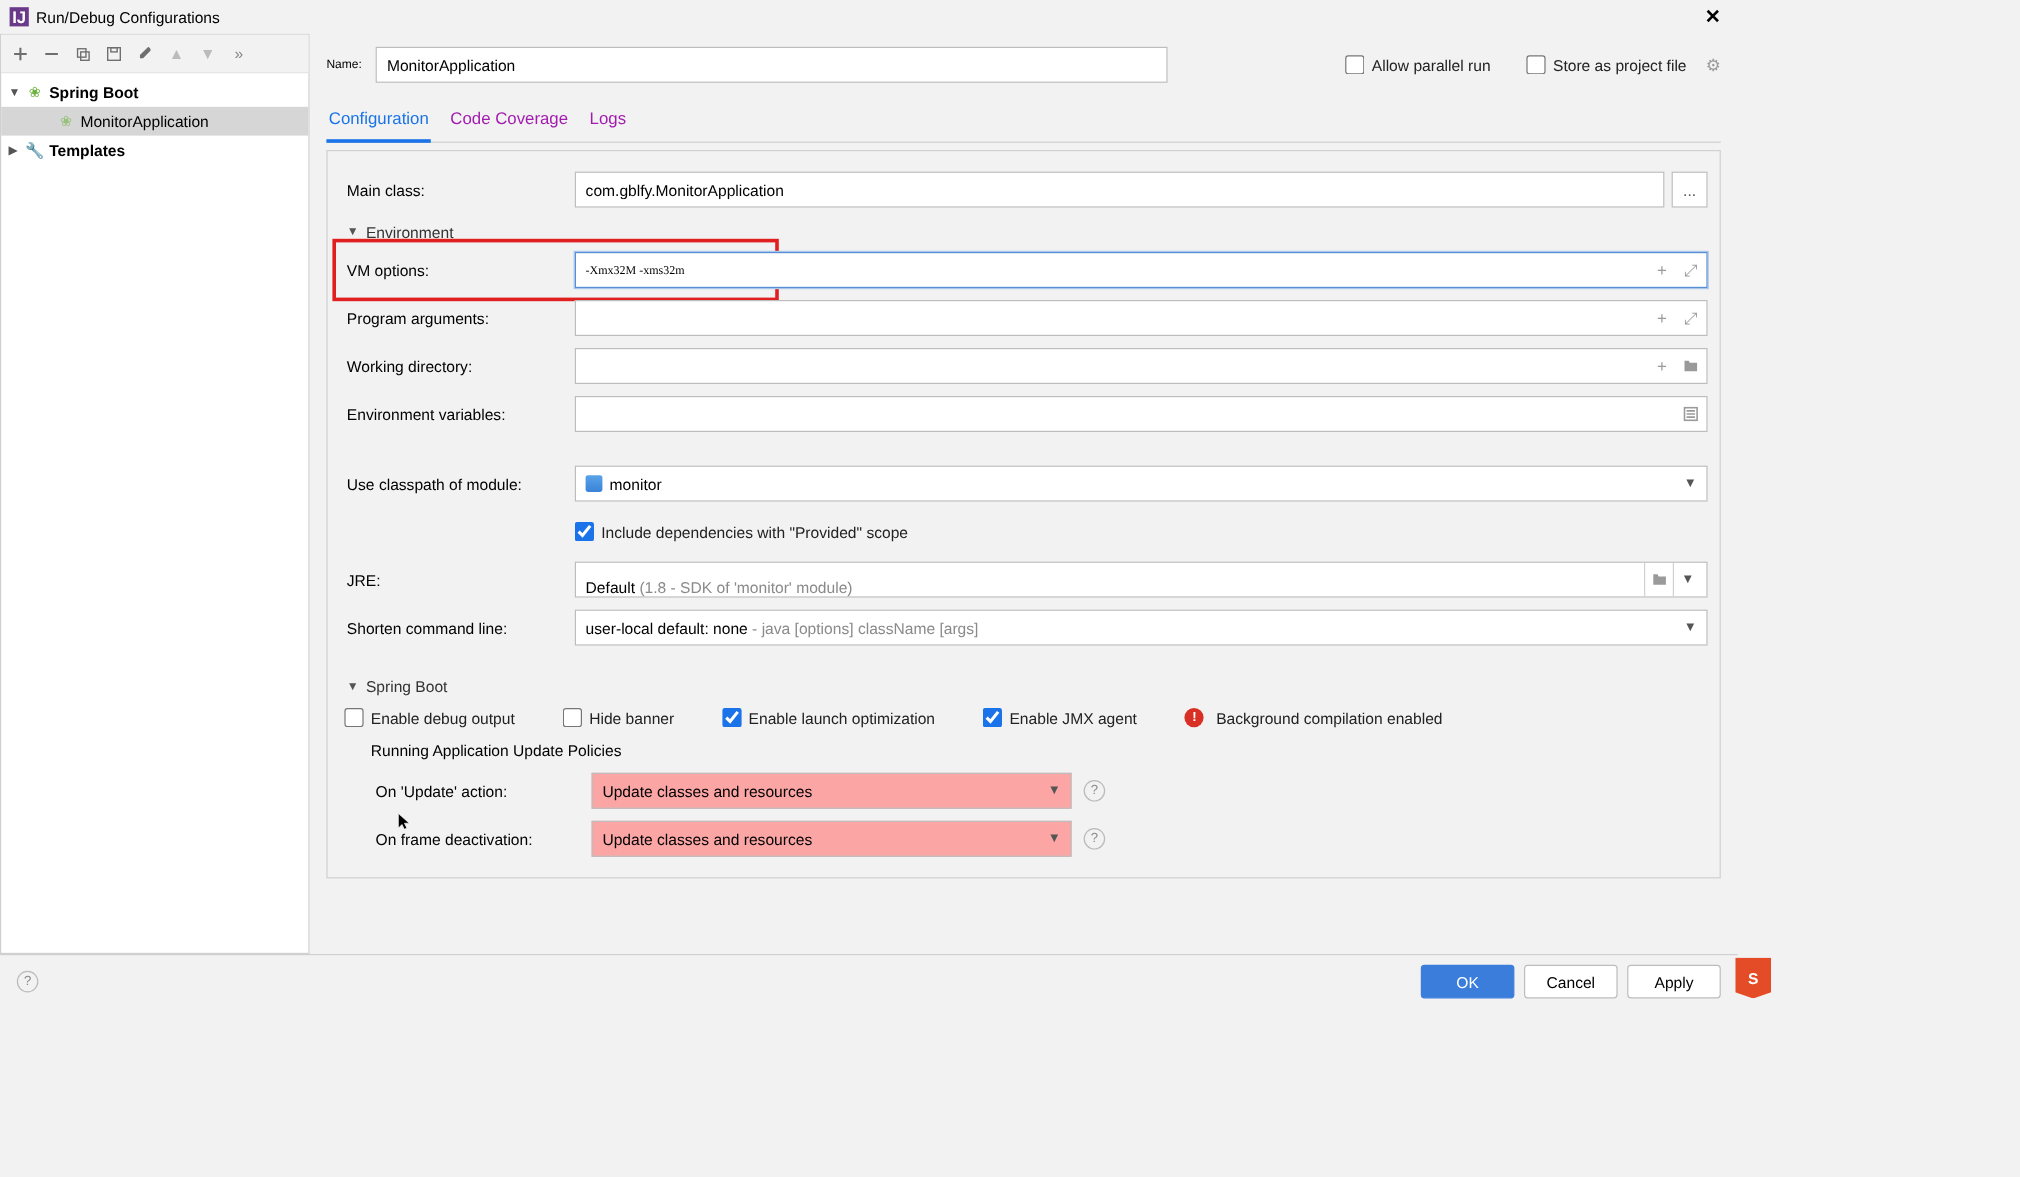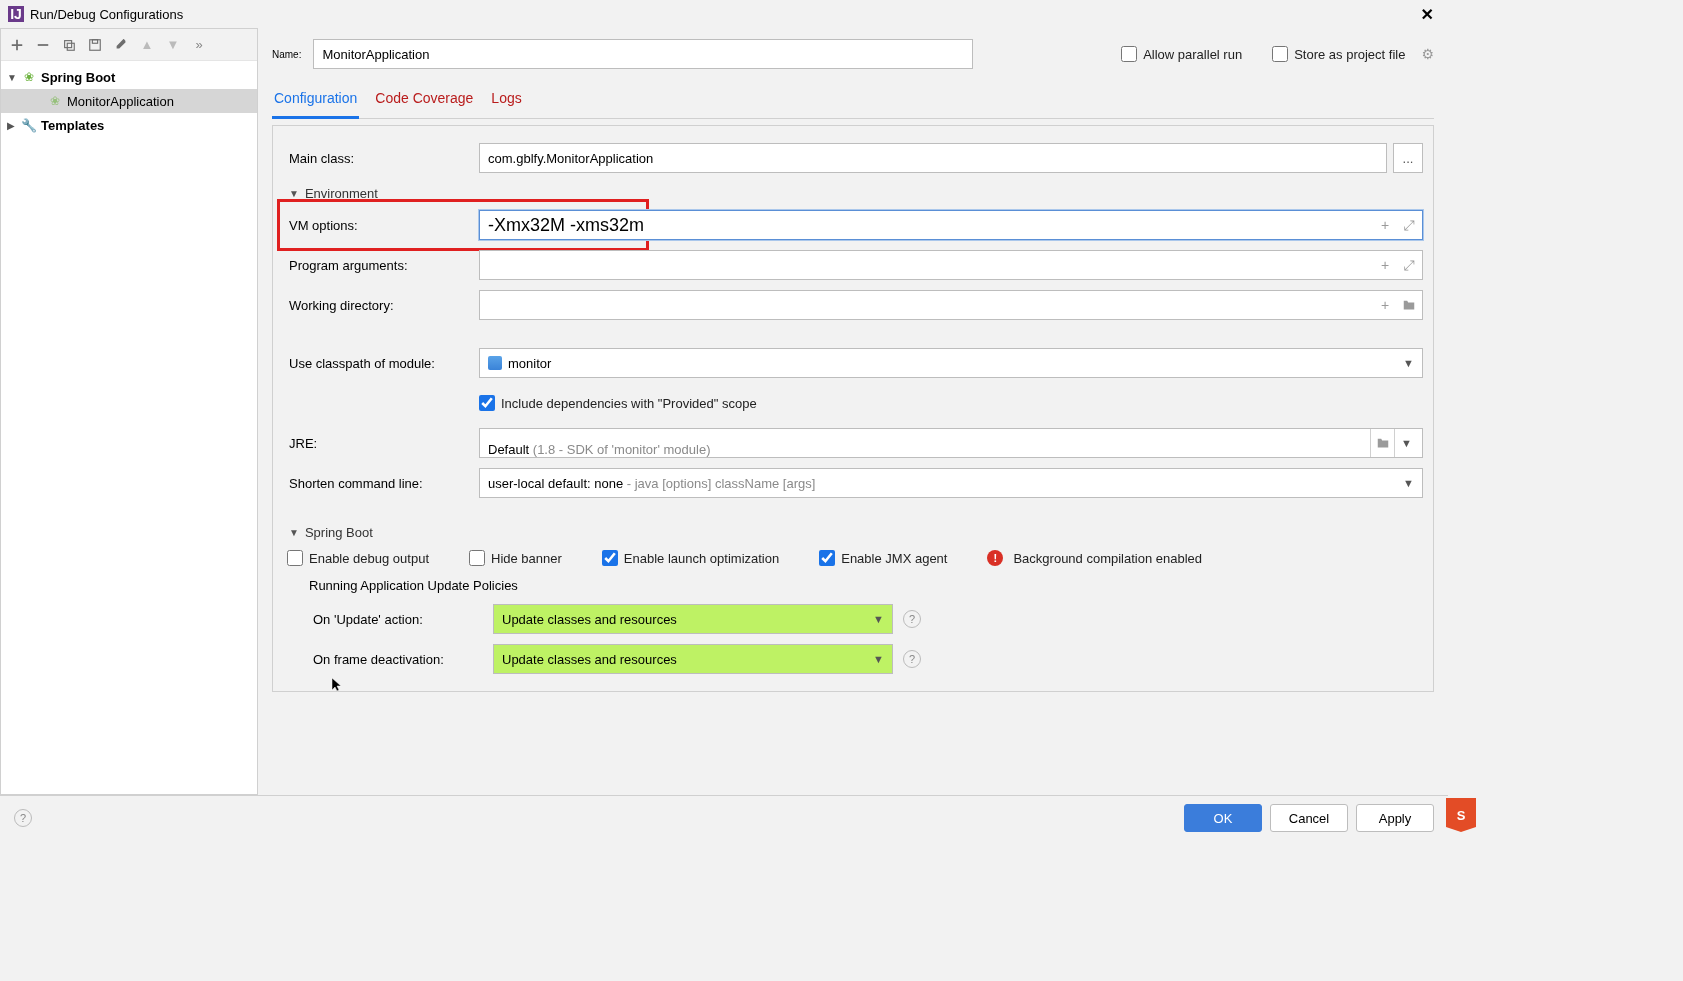--- a/index.html
+++ b/index.html
@@ -29,31 +29,31 @@
 .bold { font-weight: bold; }
 
 .main { flex: 1; display: flex; flex-direction: column; padding: 6px 14px 0 14px; overflow:auto; }
 .name-row { display:flex; align-items:center; gap:12px; height:40px;}
 .name-row input[type=text]{ flex:0 0 660px; height:30px; border:1px solid #bdbdbd; background:#fff; padding:0 8px; font-size:13px;}
 .chk { display:inline-flex; align-items:center; gap:6px; font-size:13px; color:#222; cursor:pointer; white-space:nowrap;}
 .chk input { width:16px; height:16px; }
 .gear { color:#9a9a9a; font-size:14px; margin-left:4px;}
 
 .tabs { display:flex; gap:14px; margin-top:10px; border-bottom:1px solid #d0d0d0; }
-.tab { padding: 6px 2px 10px; font-size:14px; color:#b91c1c; cursor:pointer; }
+.tab { padding: 6px 2px 10px; font-size:14px; color:#a21caf; cursor:pointer; }
 .tab.active { color:#1a73e8; border-bottom:3px solid #1a73e8; margin-bottom:-1px; font-weight:500;}
 
 .panel { border:1px solid #d0d0d0; background:#f2f2f2; margin-top:6px; padding:12px 10px 12px 10px; }
 .form-row { display:flex; align-items:center; min-height:40px; }
 .form-label { width:196px; font-size:13px; padding-left:6px; }
 .form-field { flex:1; display:flex; align-items:center; gap:6px; }
 .text-input { flex:1; height:30px; border:1px solid #bdbdbd; background:#fff; padding:0 8px; font-size:13px; }
 .browse-btn { width:30px; height:30px; border:1px solid #bdbdbd; background:#fff; display:flex;align-items:center;justify-content:center; cursor:pointer; color:#555;}
 .input-with-icons { position:relative; flex:1; }
-.input-with-icons input { width:100%; height:30px; border:1px solid #bdbdbd; background:#fff; padding:0 56px 0 8px; font-size:18px; font-family: Liberation Sans, sans-serif;}
+.input-with-icons input { width:100%; height:30px; border:1px solid #bdbdbd; background:#fff; padding:0 56px 0 8px; font-size:10px; font-family: Liberation Serif, serif;}
 .input-icons { position:absolute; right:4px; top:0; height:30px; display:flex; align-items:center; gap:4px;}
 .input-icons span { width:20px; height:20px; display:inline-flex; align-items:center; justify-content:center; color:#9a9a9a; cursor:pointer; font-size:14px;}
 
 .section-head { display:flex; align-items:center; gap:6px; padding:8px 6px 4px; font-size:13px; color:#333; cursor:pointer;}
 .section-head .tri { font-size:10px; color:#555; }
 .highlight { position:absolute; border:3px solid #e02020; pointer-events:none; }
 .vm-row-wrap { position:relative; }
 .vm-input-focus input { border:1px solid #5a8fd6 !important; box-shadow:0 0 0 1px #aac7eb; }
 
 .select { flex:1; height:30px; border:1px solid #bdbdbd; background:#fff; display:flex; align-items:center; padding:0 8px; position:relative; cursor:pointer; }
@@ -62,21 +62,21 @@
 .gray-text { color:#8a8a8a; }
 .jre-select { display:flex; flex:1; height:30px; border:1px solid #bdbdbd; background:#fff; align-items:flex-end; padding:0 4px 0 8px; cursor:pointer;}
 .jre-select .folder { color:#9a9a9a; width:24px; text-align:center; border-left:1px solid #d0d0d0; height:100%; display:flex;align-items:center;justify-content:center;}
 .jre-select .caret-btn { width:24px; border-left:1px solid #d0d0d0;height:100%;display:flex;align-items:center;justify-content:center;color:#555;font-size:11px;}
 
 .spring-checks { display:flex; align-items:center; gap:40px; padding:6px 4px 6px 4px; flex-wrap:wrap;}
 .spring-checks .chk input[type=checkbox]:checked { accent-color:#1a73e8;}
 .warn-icon { width:16px;height:16px;border-radius:50%;background:#d93025;color:#fff;display:inline-flex;align-items:center;justify-content:center;font-size:11px;font-weight:bold;margin-right:4px;}
 
 .sub-label { font-size:13px; padding:6px 0 6px 26px; }
-.small-select { width:400px; height:30px; border:1px solid #bdbdbd; background:#bef264; display:flex; align-items:center; padding:0 8px; cursor:pointer;}
+.small-select { width:400px; height:30px; border:1px solid #bdbdbd; background:#fca5a5; display:flex; align-items:center; padding:0 8px; cursor:pointer;}
 .small-select .caret{margin-left:auto;color:#555;font-size:11px;}
 .help-icon { width:18px;height:18px;border:1px solid #bbb;border-radius:50%;display:inline-flex;align-items:center;justify-content:center;color:#888;font-size:11px;margin-left:10px;}
 
 .footer { border-top:1px solid #d0d0d0; background:#f2f2f2; padding:8px 14px; display:flex; align-items:center; gap:8px;}
 .footer .help-icon{margin-left:0;}
 .footer .spacer{flex:1;}
 .btn { height:28px; min-width:78px; border:1px solid #bdbdbd; background:#fff; padding:0 14px; font-size:13px; cursor:pointer; border-radius:3px;}
 .btn.primary { background:#3b7ddb; border-color:#3b7ddb; color:#fff;}
 
 .cursor { position:absolute; left:330px; top:676px; pointer-events:none; }
@@ -225,20 +225,36 @@
                 <span class="folder-icon">
                     <svg viewBox="0 0 16 16" fill="#9a9a9a">
                       <path d="M2 3h4l1 2h7v8H2z"></path>
                     </svg>
                   </span>
               </div>
             </div>
           </div>
         </div>
 
+        <div class="form-row">
+          <div class="form-label">Environment variables:</div>
+          <div class="form-field">
+            <div class="input-with-icons">
+              <input type="text" value="" style="">
+              <div class="input-icons">
+                <span class="list-icon">
+                    <svg viewBox="0 0 16 16" fill="none" stroke="#9a9a9a" stroke-width="1.5">
+                      <rect x="2" y="2" width="12" height="12"></rect>
+                      <path d="M4 5h8M4 8h8M4 11h8"></path>
+                    </svg>
+                  </span>
+              </div>
+            </div>
+          </div>
+        </div>
 
         <div style="height:18px"></div>
 
         <div class="form-row">
           <div class="form-label">Use classpath of module:</div>
           <div class="form-field">
             <div class="select">
               <span class="mod-icon"></span>
               <span>monitor</span>
               <span class="caret">▼</span>

